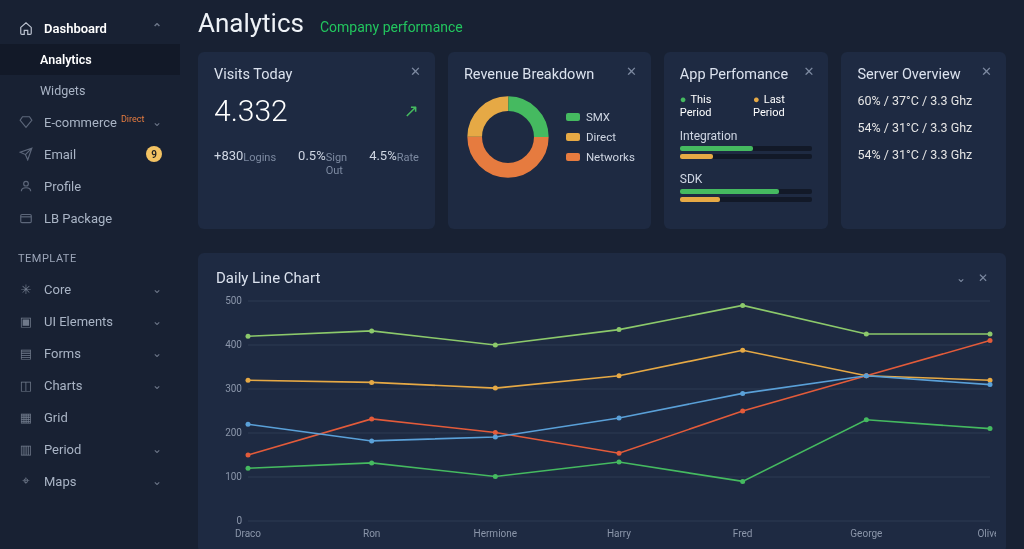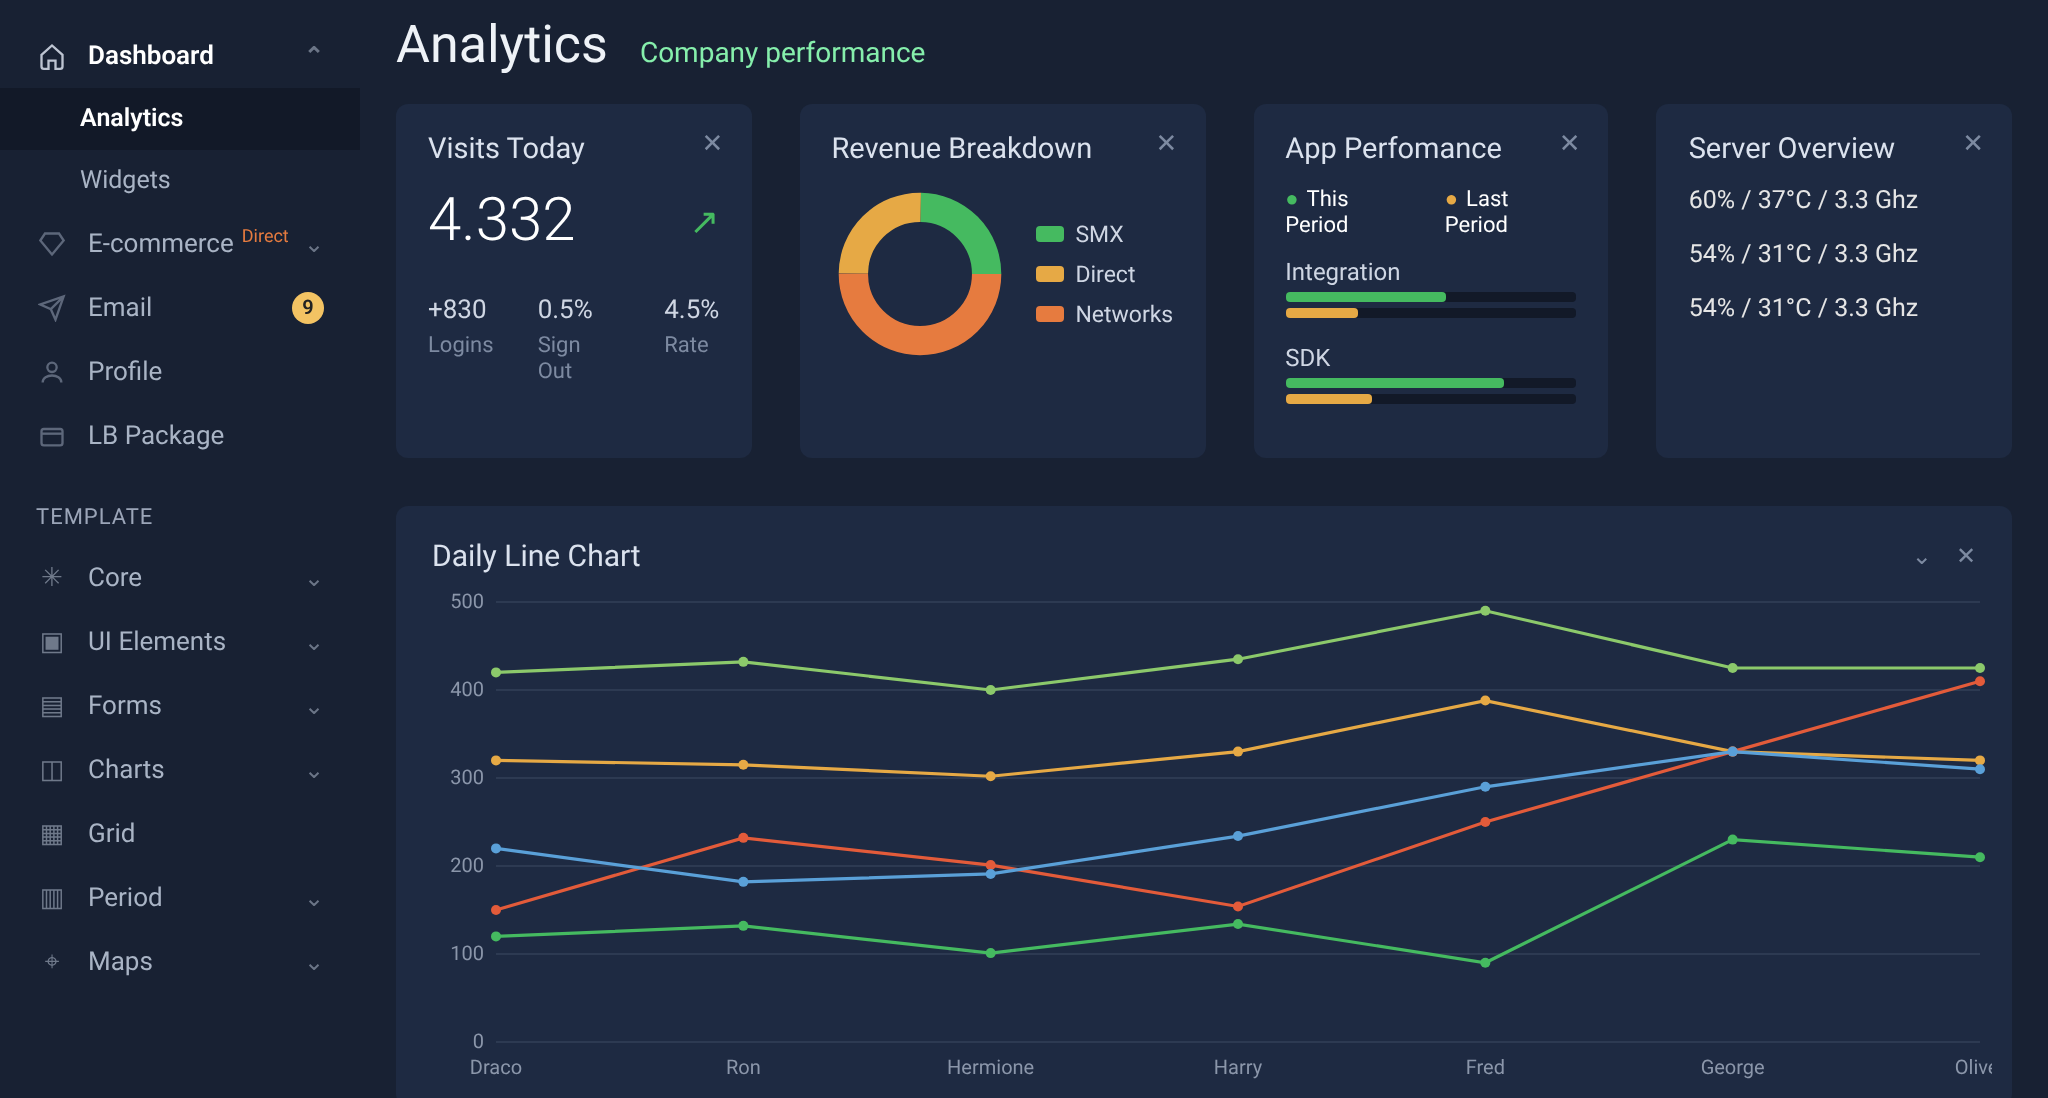--- a/index.html
+++ b/index.html
@@ -11,29 +11,29 @@
 .nav-item.sub.selected { background:#121928; color:#fff; font-weight:600; }
 .nav-icon { width:16px; height:16px; margin-right:10px; opacity:0.6; display:inline-flex; align-items:center; justify-content:center; }
 .nav-item.active .nav-icon { opacity:0.9; }
 .chevron { margin-left:auto; font-size:12px; color:#6b7587; }
 .badge-txt { font-size:9px; color:#e67b3f; margin-left:4px; position:relative; top:-3px;}
 .badge-round { background:#f3c363; color:#222; border-radius:50%; width:16px; height:16px; font-size:10px; display:inline-flex; align-items:center; justify-content:center; margin-left:auto; font-weight:600;}
 .section-title { font-size:11px; letter-spacing:0.5px; color:#9ba5b8; padding:18px 18px 8px; }
 .main { flex:1; padding:8px 18px 0; overflow-y:auto; }
 .page-head { display:flex; align-items:baseline; gap:16px; margin-bottom:14px; }
 .page-title { font-size:26px; font-weight:400; color:#eef2f7; }
-.page-sub { font-size:14px; color:#86efac; }
-.cards { display:flex; gap:24px; margin-bottom:24px; }
+.page-sub { font-size:14px; color:#22c55e; }
+.cards { display:flex; gap:13px; margin-bottom:24px; }
 .card { background:#1e2a42; border-radius:6px; padding:14px 16px; flex:1; position:relative; }
 .card-title { font-size:14.5px; color:#dbe2ee; margin-bottom:10px; }
 .card-close { position:absolute; top:12px; right:14px; color:#7d8aa1; font-size:13px; cursor:pointer; }
 .big-num { font-size:30px; color:#fff; font-weight:300; display:flex; align-items:center; justify-content:space-between;}
 .arrow-up { color:#45ba60; font-size:18px; }
 .stat-row { display:flex; gap:22px; margin-top:20px; }
-.stat-col { display:flex; flex-direction:column; }
+.stat-col { display:flex; flex-direction:row; }
 .stat-val { font-size:13px; color:#cfd6e3; }
 .stat-lab { font-size:11px; color:#7d8aa1; margin-top:3px; }
 .donut-wrap { display:flex; align-items:center; gap:14px; }
 .legend { display:flex; flex-direction:column; gap:6px; font-size:11.5px; color:#cfd6e3;text-align:right; }
 .leg-item { display:flex; align-items:center; gap:6px; }
 .leg-dot { width:14px; height:8px; border-radius:2px; }
 .perf-legend { display:flex; gap:14px; font-size:11px; margin-bottom:10px; }
 .perf-legend span::before { content:'●'; margin-right:4px; }
 .perf-legend .p1::before{color:#45ba60;} .perf-legend .p2::before{color:#e6a945;}
 .bar-group { margin-bottom:10px; }

